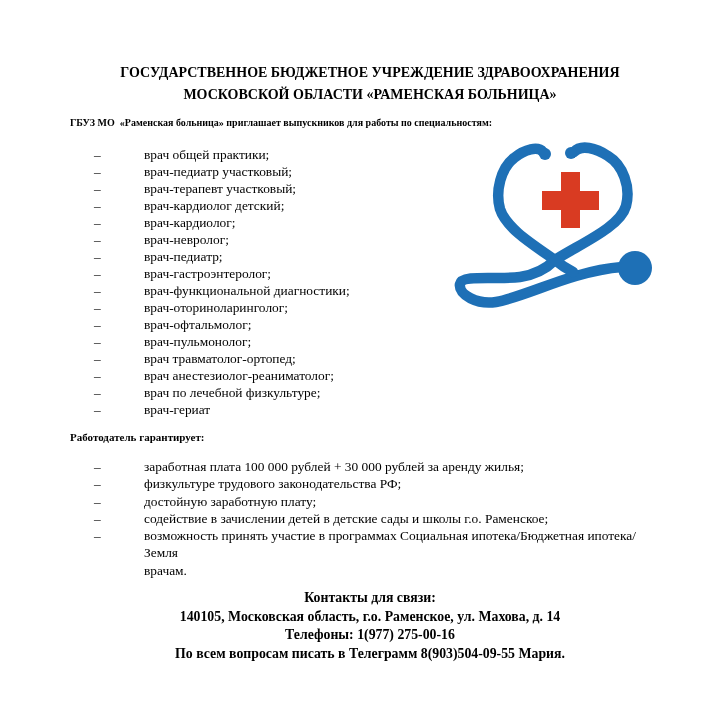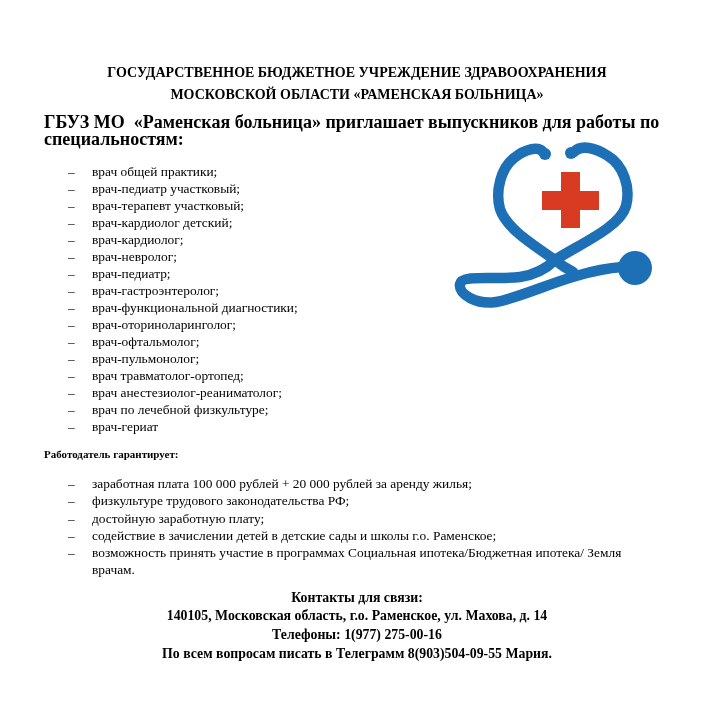--- a/index.html
+++ b/index.html
@@ -9,32 +9,32 @@
     color: #000000;
     font-family: "Liberation Serif", serif;
     overflow: hidden;
   }
   .page {
     position: relative;
     width: 714px; height: 704px;
     padding: 62px 44px 0 44px;
     box-sizing: border-box;
   }
-  [data-bind] { white-space: pre-wrap; }
+  [data-bind] { white-space: pre-wrap; margin-left: 26px; }
 
   .doc-title {
     text-align: center;
     font-weight: bold;
     font-size: 14px;
     line-height: 22px;
   }
   .intro {
     margin-top: 8px;
     font-weight: bold;
-    font-size: 18px;
+    font-size: 10px;
     line-height: 17px;
   }
   ul.dash-list {
     list-style: none;
     margin: 0; padding: 0 0 0 24px;
   }
   ul.dash-list li {
     display: flex;
     align-items: flex-start;
     font-size: 13.4px;
@@ -142,21 +142,21 @@
         <span class="dash" data-bind="doc.bullet">–</span>
         <span class="li-text" data-bind="doc.specialties.15">врач-гериат</span>
       </li>
   </ul>
 
   <div class="g-heading" data-bind="doc.guarantees_heading">Работодатель гарантирует:</div>
 
   <ul class="dash-list g-list">
     <li>
         <span class="dash" data-bind="doc.bullet">–</span>
-        <span class="li-text" data-bind="doc.guarantees.0">заработная плата 100 000 рублей + 20 000 рублей за аренду жилья;</span>
+        <span class="li-text" data-bind="doc.guarantees.0">заработная плата 100 000 рублей + 30 000 рублей за аренду жилья;</span>
       </li>
     <li>
         <span class="dash" data-bind="doc.bullet">–</span>
         <span class="li-text" data-bind="doc.guarantees.1">физкультуре трудового законодательства РФ;</span>
       </li>
     <li>
         <span class="dash" data-bind="doc.bullet">–</span>
         <span class="li-text" data-bind="doc.guarantees.2">достойную заработную плату;</span>
       </li>
     <li>

